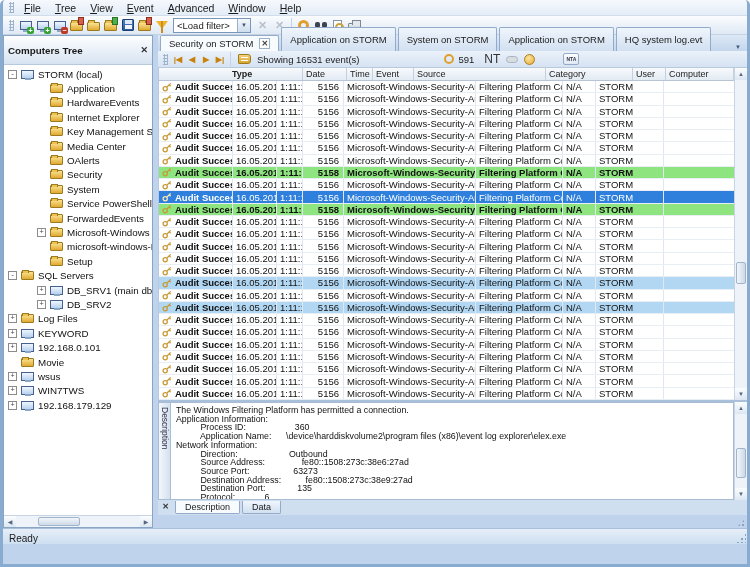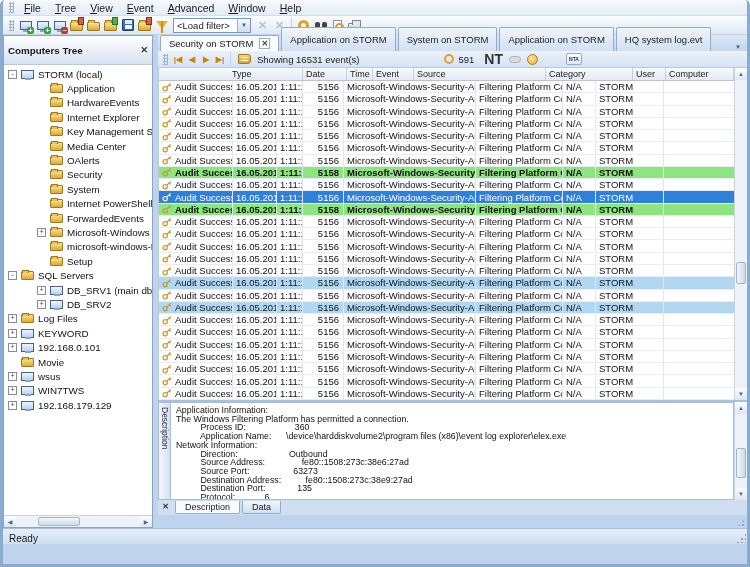--- a/index.html
+++ b/index.html
@@ -92,34 +92,34 @@
   .tab-drop { position:absolute; right:3px; top:3px; width:12px; height:12px; display:flex; align-items:center; justify-content:center; }
 
   .nav-toolbar { height:17px; background:linear-gradient(#eaf1f9,#d6e3f3); border-bottom:1px solid #b8c8dd; display:flex; align-items:center; padding-left:2px; flex:none; }
   .nbtn { width:14px; height:14px; display:flex; align-items:center; justify-content:center; font-size:8px; color:#c8820a; font-weight:bold; flex:none; }
   .ic-book { width:13px; height:10px; background:linear-gradient(#f6d27a,#d9a62e); border:1px solid #9c7a1e; border-radius:1px 3px 3px 1px; position:relative; margin:0 4px; }
   .ic-book::after { content:""; position:absolute; left:2px; top:2px; right:2px; height:1px; background:#fff; box-shadow:0 3px 0 #fff; }
   .nav-label { font-size:9.5px; color:#1a1a1a; margin-left:2px; }
   .nav-cluster { display:flex; align-items:center; margin-left:85px; }
   .ic-ring-sm { width:10px; height:10px; border:2px solid #e09f2d; border-radius:50%; margin-right:4px; }
   .num-label { font-size:9.5px; color:#1a1a1a; margin-right:10px; }
-  .nt-label { font-size:14px; font-weight:bold; color:#333; margin-right:6px; }
+  .nt-label { font-size:12px; font-weight:normal; color:#333; margin-right:6px; }
   .ic-cloud { width:12px; height:7px; background:#d8dde2; border:1px solid #aab4bf; border-radius:5px; margin-right:6px; }
   .ic-clock { width:11px; height:11px; background:radial-gradient(circle at 40% 35%, #fbe3a0, #e8ab32); border:1px solid #b07f1c; border-radius:50%; margin-right:6px; }
   .nta-badge { margin-left:22px; width:16px; height:12px; background:linear-gradient(#fdfeff,#dfe8f3); border:1px solid #93abc9; border-radius:2px; font:bold 5px/11px "Liberation Sans",sans-serif; color:#334; text-align:center; }
 
   
   .table-area { height:332px; display:flex; background:#fff; border-left:1px solid #b8c8dd; flex:none; }
   .table-main { flex:1; display:flex; flex-direction:column; min-width:0; }
   .thead { height:13px; display:flex; background:linear-gradient(#f8fafc,#e2eaf3); border-bottom:1px solid #b8c4d4; flex:none; }
   .hc { font-size:9px; color:#222; padding:1px 0 0 3px; border-right:1px solid #c5d0de; white-space:nowrap; overflow:hidden; flex:none; }
   .tbody { flex:1; overflow:hidden; }
   .trow { height:12.27px; display:flex; border-bottom:1px solid #e9eef5; font-size:9.5px; color:#111; background:#fff; }
   .trow .c { padding:0 0 0 3px; border-right:1px solid #dfe7f0; white-space:nowrap; overflow:hidden; display:flex; align-items:center; flex:none; }
-  .c-type { width:74px; } .c-date { width:44px; } .c-time { width:26px; } .c-event { width:41px; justify-content:flex-end; padding-right:4px !important; }
+  .c-type { width:74px;font-weight:bold; } .c-date { width:44px; } .c-time { width:26px; } .c-event { width:41px; justify-content:flex-end; padding-right:4px !important; }
   .c-source { width:132px; } .c-category { width:87px; } .c-user { width:33px; } .c-computer { width:68px; } .c-fill { flex:1 !important; border-right:none !important; }
   .trow.green { background:#8ee57f; font-weight:bold; }
   .trow.selected { background:#2f80dd; color:#fff; }
   .trow.selected .key circle, .trow.selected .key path { stroke:#ffe9b0; }
   .trow.lightblue { background:#b2d7f3; }
   .key { margin-right:3px; flex:none; }
 
   .vscroll { width:13px; background:#eef3f9; border-left:1px solid #c8d4e2; display:flex; flex-direction:column; flex:none; }
   .vs-arrow { height:12px; display:flex; align-items:center; justify-content:center; font-size:6px; color:#55677f; background:linear-gradient(#fbfdfe,#dde7f2); flex:none; }
   .vs-track { flex:1; position:relative; }
@@ -282,21 +282,21 @@
 
           <div class="tree-item ind1">
             <span class="expander noexp"></span>
             <span class="ticon icon-folder"></span>
             <span class="tlabel">System</span>
           </div>
 
           <div class="tree-item ind1">
             <span class="expander noexp"></span>
             <span class="ticon icon-folder"></span>
-            <span class="tlabel">Internet PowerShell</span>
+            <span class="tlabel">Service PowerShell</span>
           </div>
 
           <div class="tree-item ind1">
             <span class="expander noexp"></span>
             <span class="ticon icon-folder"></span>
             <span class="tlabel">ForwardedEvents</span>
           </div>
 
           <div class="tree-item ind1">
             <span class="expander">+</span>
@@ -940,23 +940,23 @@
             </span>
           <span class="vs-arrow">▼</span>
         </div>
       </div>
 
       <div class="desc-panel">
         <div class="desc-body">
           <div class="desc-side">Description</div>
           <div class="desc-content">
 
+              <div class="dline">The Windows Filtering Platform has permitted a connection.</div>
+
               <div class="dline">Application Information:</div>
-
-              <div class="dline">The Windows Filtering Platform has permitted a connection.</div>
 
               <div class="dline">          Process ID:                    360</div>
 
               <div class="dline">          Application Name:      \device\harddiskvolume2\program files (x86)\event log explorer\elex.exe</div>
 
               <div class="dline">Network Information:</div>
 
               <div class="dline">          Direction:                     Outbound</div>
 
               <div class="dline">          Source Address:               fe80::1508:273c:38e6:27ad</div>

